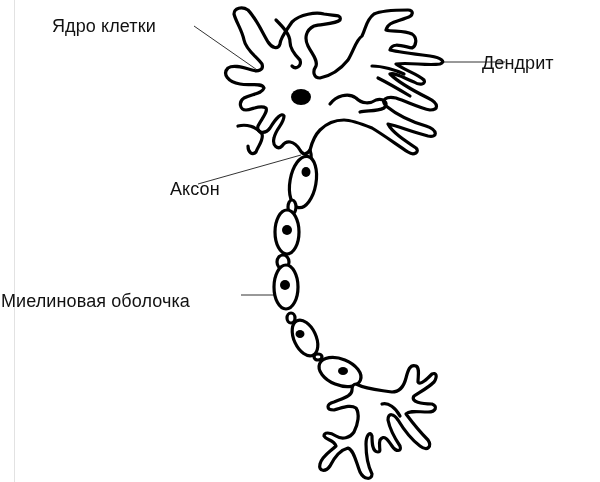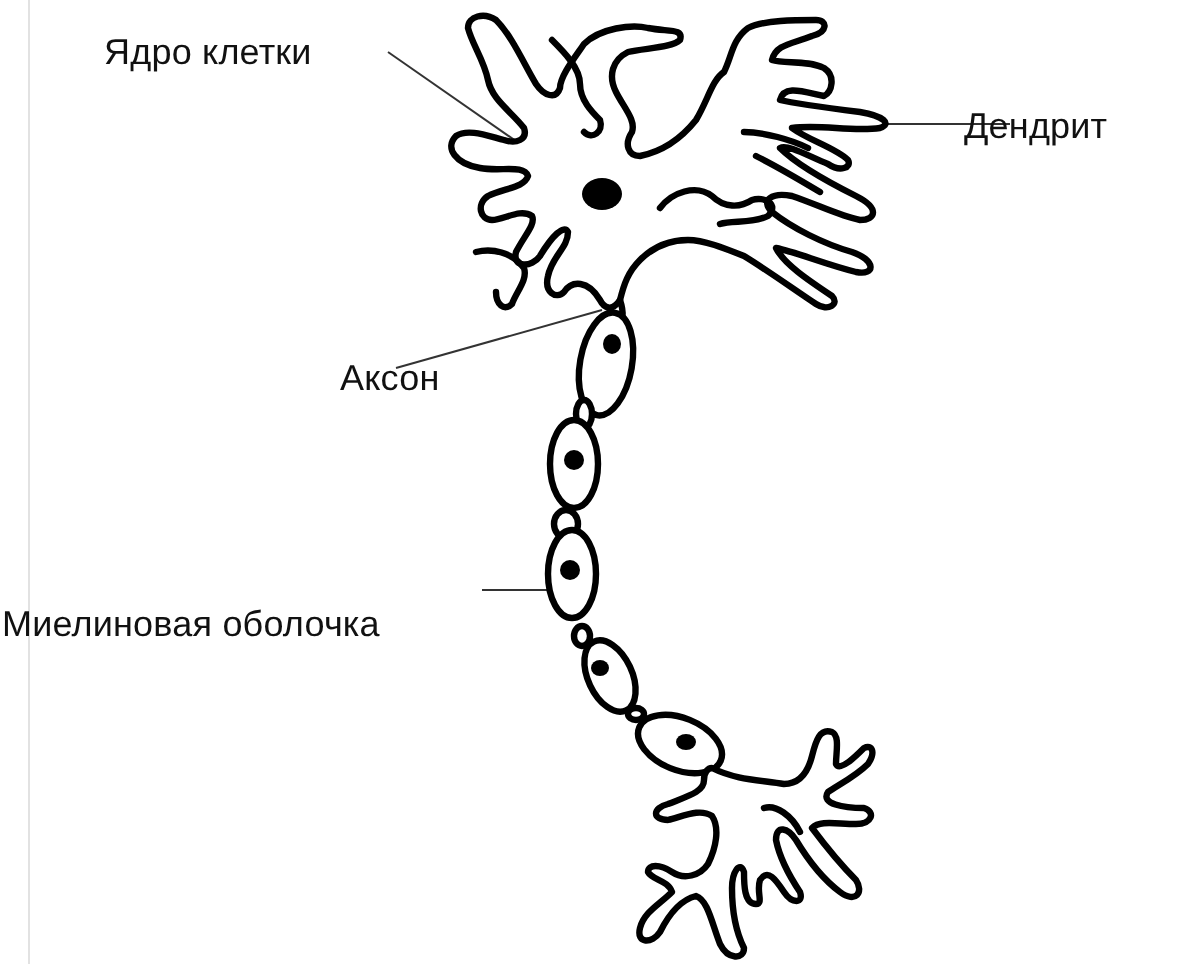--- a/index.html
+++ b/index.html
@@ -203,13 +203,13 @@
       C 344 398, 352 396, 352 390
       C 352 386, 354 384, 356 384
       Z"></path>
     <path class="outline-nofill" d="M 382 404 C 388 402, 396 408, 400 416"></path>
   </g>
 </svg>
 
 <div class="label" style="left:52px; top:16px;">Ядро клетки</div>
 <div class="label" style="left:482px; top:53px;">Дендрит</div>
 <div class="label" style="left:126px; top:179px;margin-left:44px;">Аксон</div>
-<div class="label" style="left:1px; top:302px;">Миелиновая оболочка</div>
+<div class="label" style="left:1px; top:291px;">Миелиновая оболочка</div>
 
 </body></html>

